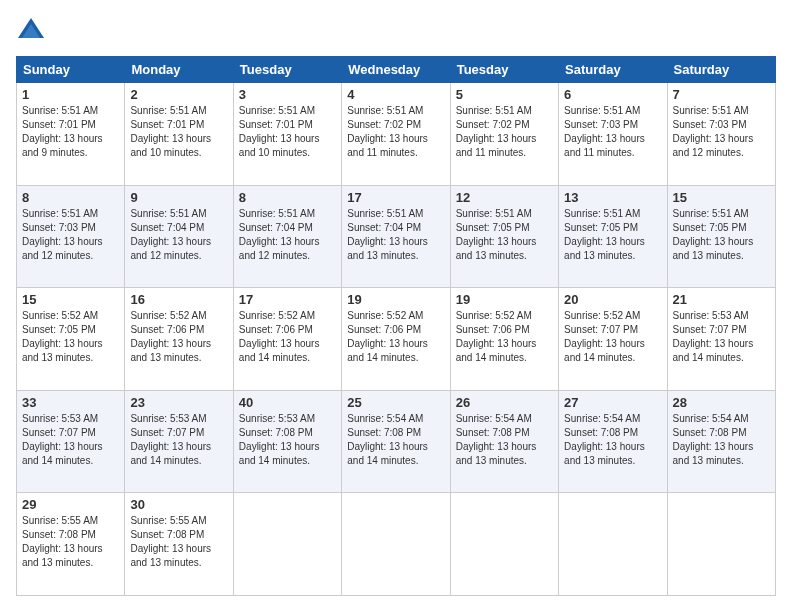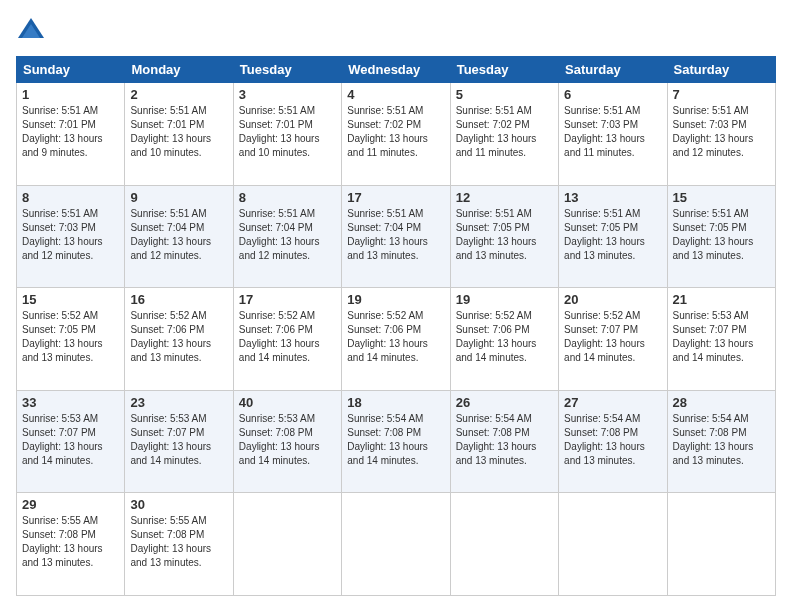--- a/index.html
+++ b/index.html
@@ -306,21 +306,21 @@
 and 14 minutes.</div>
           </td>
           <td>
             <span class="day-num">40</span>
             <div class="day-info" style="white-space: pre-line;">Sunrise: 5:53 AM
 Sunset: 7:08 PM
 Daylight: 13 hours
 and 14 minutes.</div>
           </td>
           <td>
-            <span class="day-num">18</span>
+            <span class="day-num">25</span>
             <div class="day-info" style="white-space: pre-line;">Sunrise: 5:54 AM
 Sunset: 7:08 PM
 Daylight: 13 hours
 and 14 minutes.</div>
           </td>
           <td>
             <span class="day-num">26</span>
             <div class="day-info" style="white-space: pre-line;">Sunrise: 5:54 AM
 Sunset: 7:08 PM
 Daylight: 13 hours

